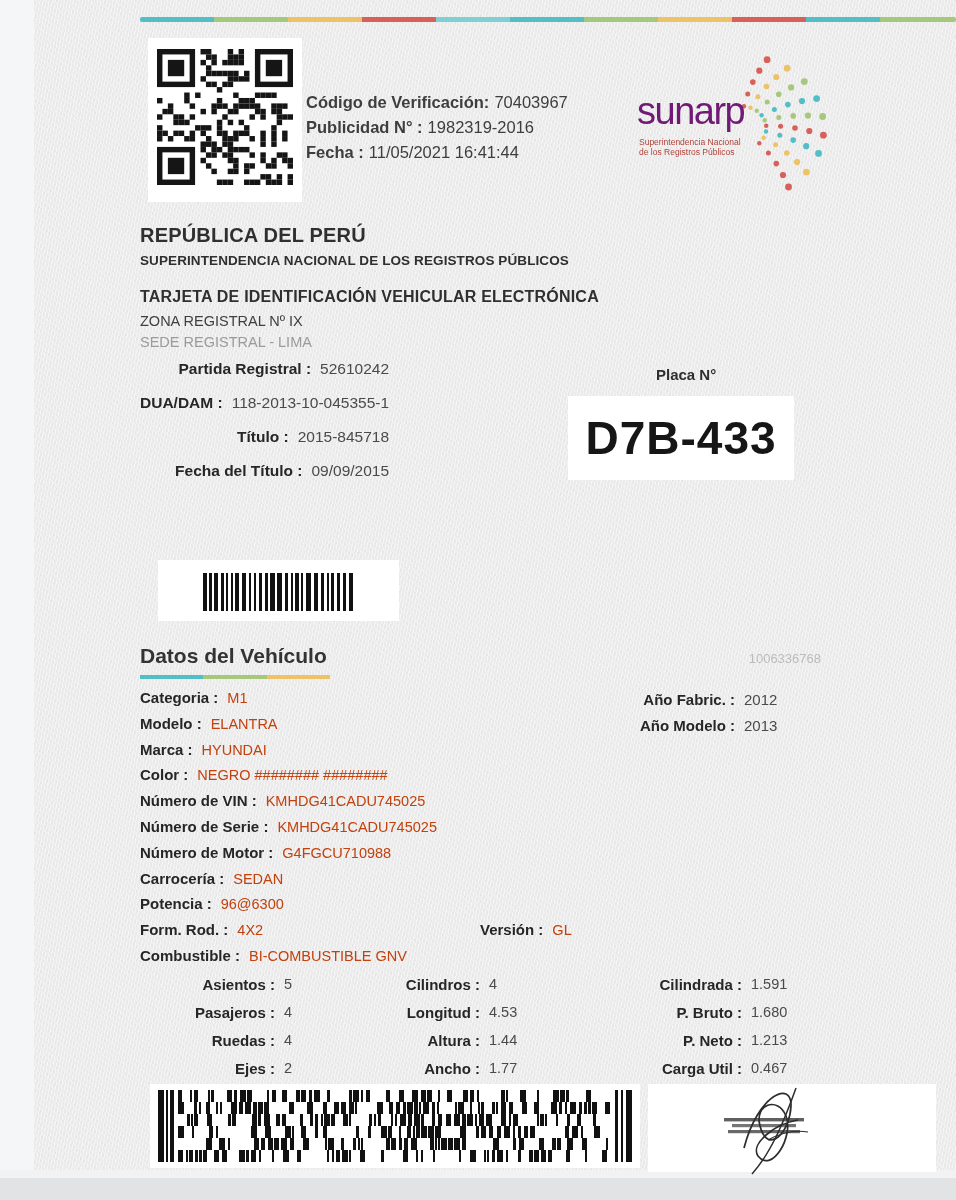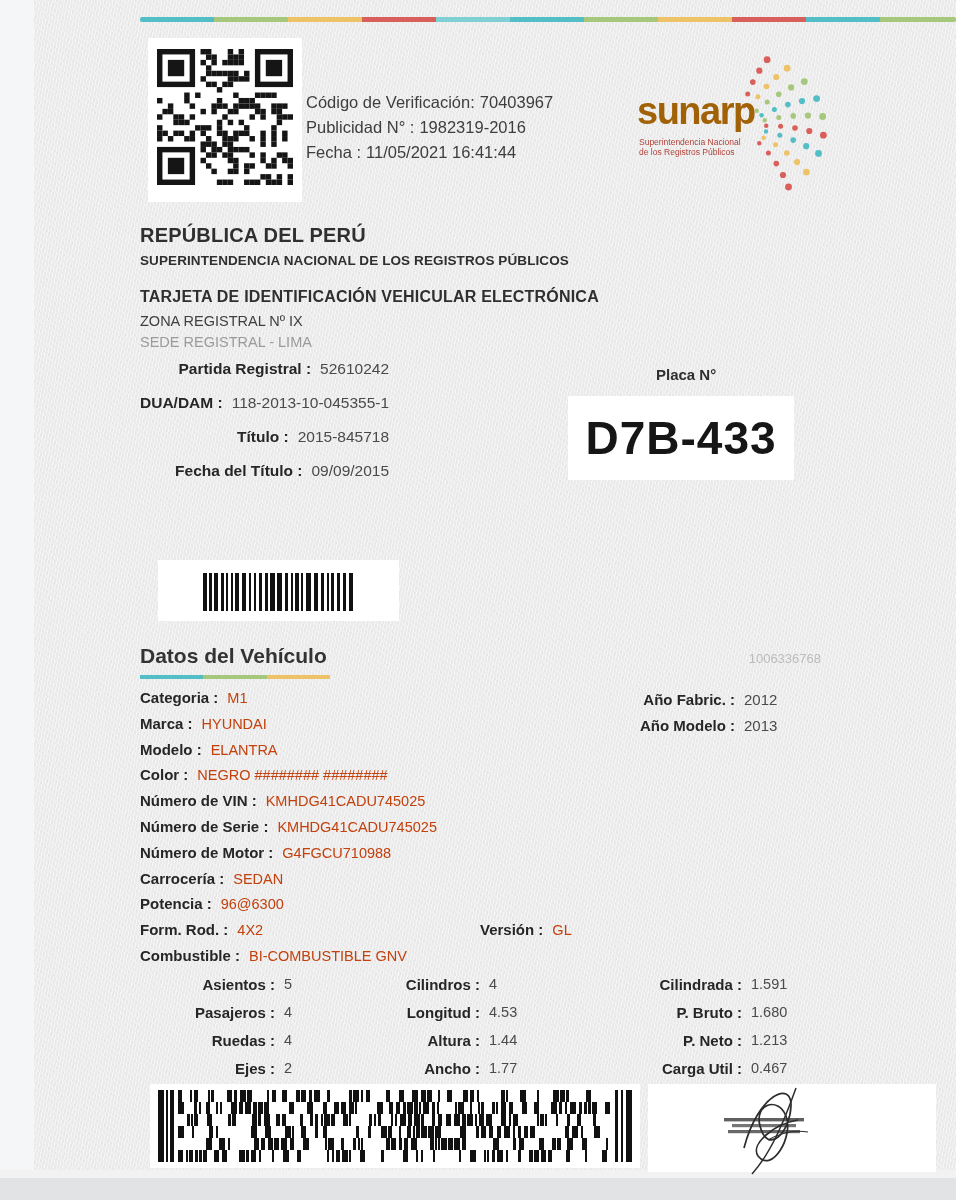--- a/index.html
+++ b/index.html
@@ -28,25 +28,25 @@
     background:linear-gradient(90deg,
       #53bec6 0 74px,#a6c87c 74px 148px,#eec368 148px 222px,#d85f5a 222px 296px,
       #7fd0d4 296px 370px,#53bec6 370px 444px,#a6c87c 444px 518px,#eec368 518px 592px,
       #d85f5a 592px 666px,#53bec6 666px 740px,#a6c87c 740px 816px);
   }
 
   .qr-panel{position:absolute;left:148px;top:38px;width:154px;height:164px;background:#fff;}
   .qr-panel svg{position:absolute;left:9px;top:11px;}
 
   .verif-block{position:absolute;left:306px;top:90px;font-size:16.5px;color:#3e3e3e;line-height:25px;white-space:nowrap;}
-  .verif-block .vl{font-weight:400;}
+  .verif-block .vl{font-weight:700;}
   .verif-block .vv{margin-left:5px;}
 
   .logo{position:absolute;left:637px;top:50px;width:310px;height:135px;}
-  .logo .wordmark{position:absolute;left:0;top:40px;font-size:38px;font-weight:bold;letter-spacing:-1.5px;color:#a16207;}
+  .logo .wordmark{position:absolute;left:0;top:40px;font-size:38px;font-weight:normal;letter-spacing:-1.5px;color:#701a75;}
   .logo .subtitle{position:absolute;left:2px;top:87px;font-size:8.5px;line-height:10px;color:#b04238;}
   .logo svg{position:absolute;left:82px;top:-4px;}
 
   .header-block{position:absolute;left:140px;top:224px;white-space:nowrap;}
   .hdr-country{font-size:20px;font-weight:bold;letter-spacing:.2px;}
   .hdr-inst{font-size:13.5px;font-weight:bold;margin-top:6px;letter-spacing:.1px;}
   .hdr-title{font-size:16px;font-weight:bold;margin-top:20px;letter-spacing:.2px;}
   .hdr-zone{font-size:14.5px;color:#404040;font-weight:500;margin-top:7px;}
   .hdr-office{font-size:14.5px;color:#9b9b9b;font-weight:500;margin-top:5px;}
 
@@ -415,22 +415,22 @@
         <rect x="146" y="0" width="4" height="38" fill="#111"></rect>
       </svg>
   </div>
 
   <div class="section-heading">Datos del Vehículo</div>
   <div class="section-underline"></div>
   <div class="doc-number">1006336768</div>
 
   <div class="vehicle-block">
     <div class="v-row"><span class="fl">Categoria :</span><span class="fv">M1</span></div>
+    <div class="v-row"><span class="fl">Modelo :</span><span class="fv">ELANTRA</span></div>
     <div class="v-row"><span class="fl">Marca :</span><span class="fv">HYUNDAI</span></div>
-    <div class="v-row"><span class="fl">Modelo :</span><span class="fv">ELANTRA</span></div>
     <div class="v-row"><span class="fl">Color :</span><span class="fv">NEGRO ######## ########</span></div>
     <div class="v-row"><span class="fl">Número de VIN :</span><span class="fv">KMHDG41CADU745025</span></div>
     <div class="v-row"><span class="fl">Número de Serie :</span><span class="fv">KMHDG41CADU745025</span></div>
     <div class="v-row"><span class="fl">Número de Motor :</span><span class="fv">G4FGCU710988</span></div>
     <div class="v-row"><span class="fl">Carrocería :</span><span class="fv">SEDAN</span></div>
     <div class="v-row"><span class="fl">Potencia :</span><span class="fv">96@6300</span></div>
     <div class="v-row">
       <span class="fl">Form. Rod. :</span><span class="fv">4X2</span>
       <span class="version-inline"><span class="fl">Versión :</span><span class="fv">GL</span></span>
     </div>

